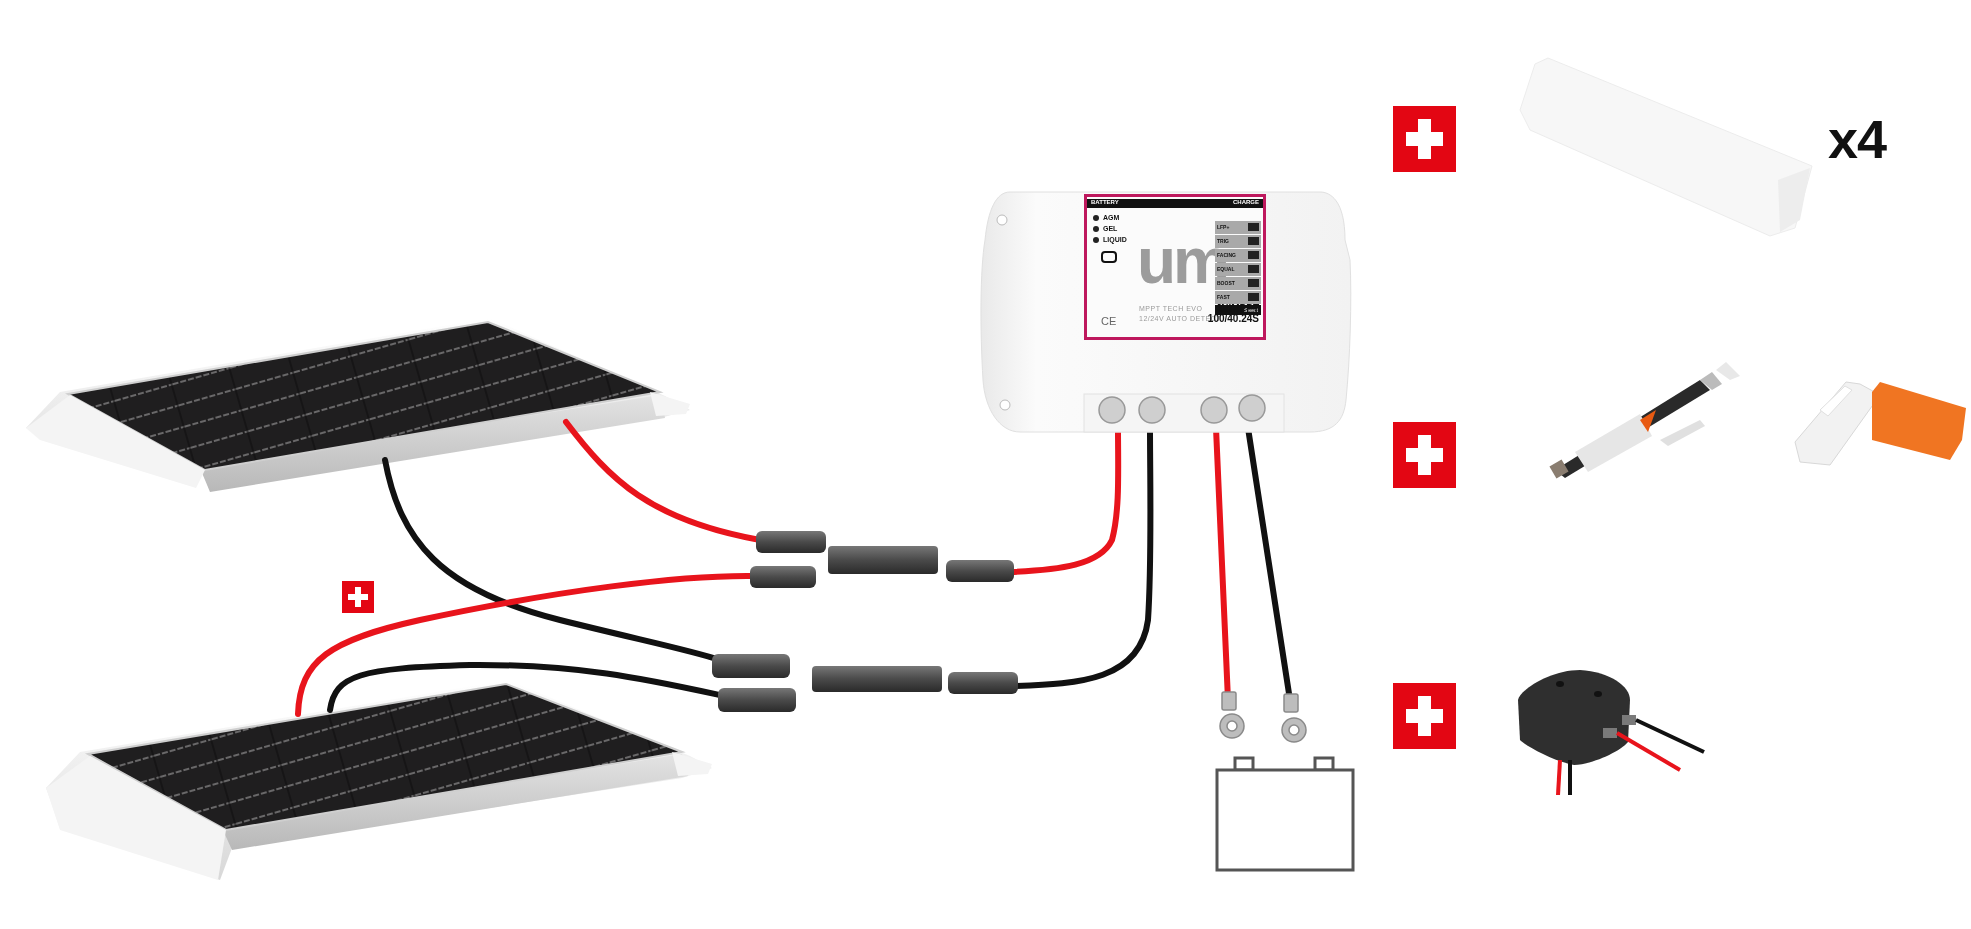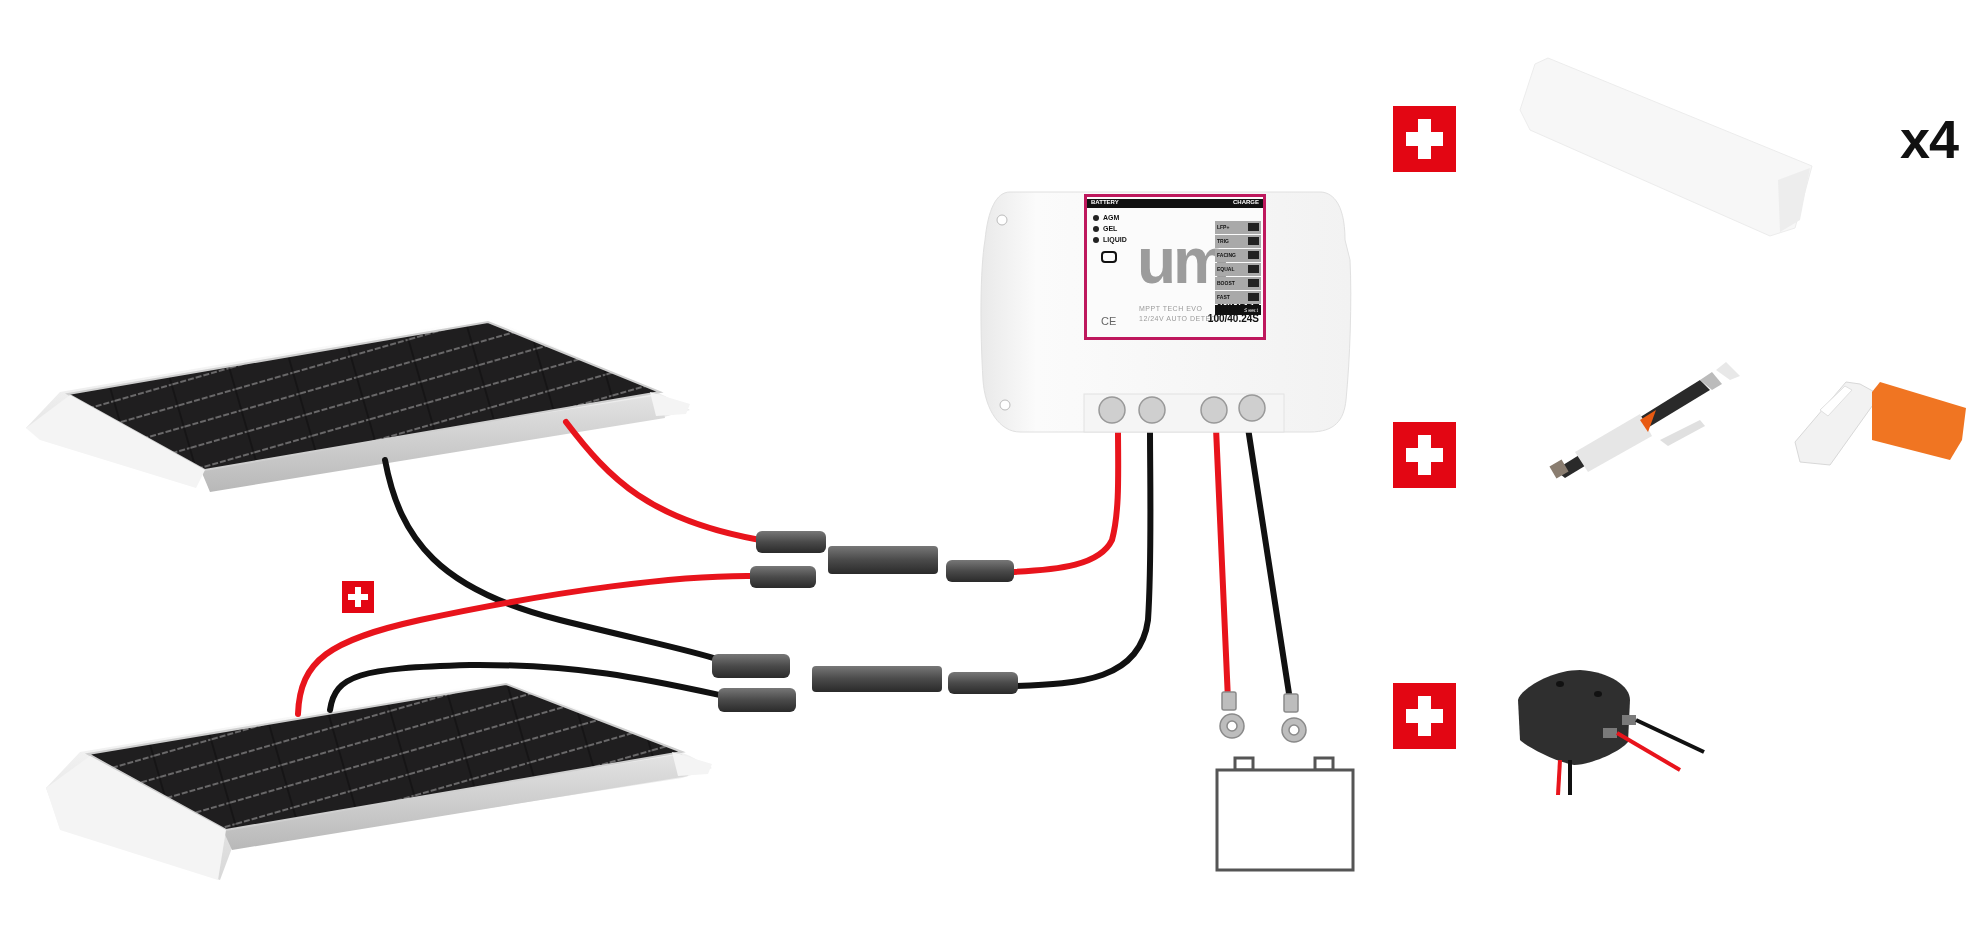--- a/index.html
+++ b/index.html
@@ -193,13 +193,13 @@
 
   <span class="ctrl-label ctrl-small" style="right:4px; top:106px; font-size:10px;">JNIMPPT</span>
   <span class="ctrl-label ctrl-small" style="right:4px; top:116px; font-size:10px;">100/40.24S</span>
 </div>
 
 <div class="plus-badge" style="left:342px; top:581px; width:32px; height:32px;"></div>
 <div class="plus-badge" style="left:1393px; top:106px; width:63px; height:66px;"></div>
 <div class="plus-badge" style="left:1393px; top:422px; width:63px; height:66px;"></div>
 <div class="plus-badge" style="left:1393px; top:683px; width:63px; height:66px;"></div>
 
-<span class="qty-label" style="left:1900px; top:108px;">x4</span>
+<span class="qty-label" style="left:1828px; top:108px;">x4</span>
 
 </body></html>

